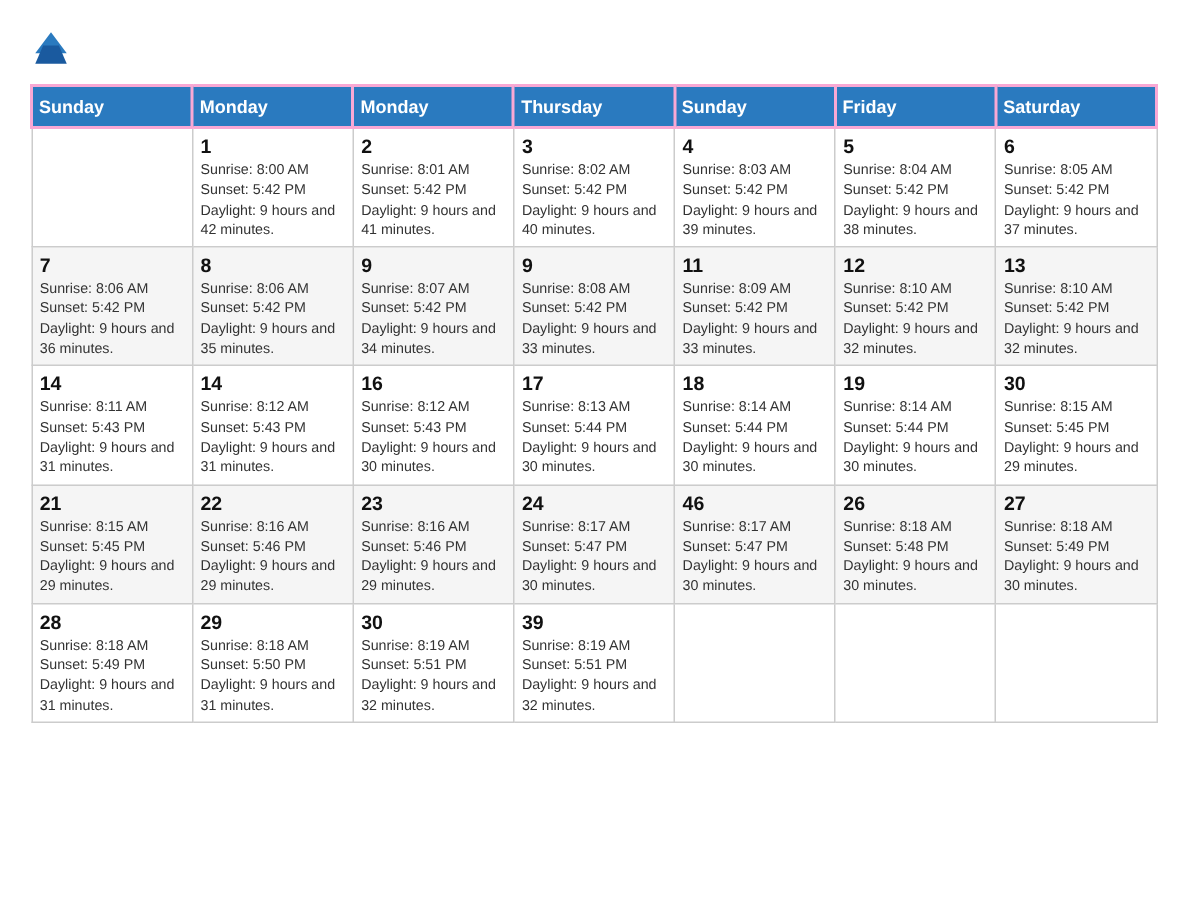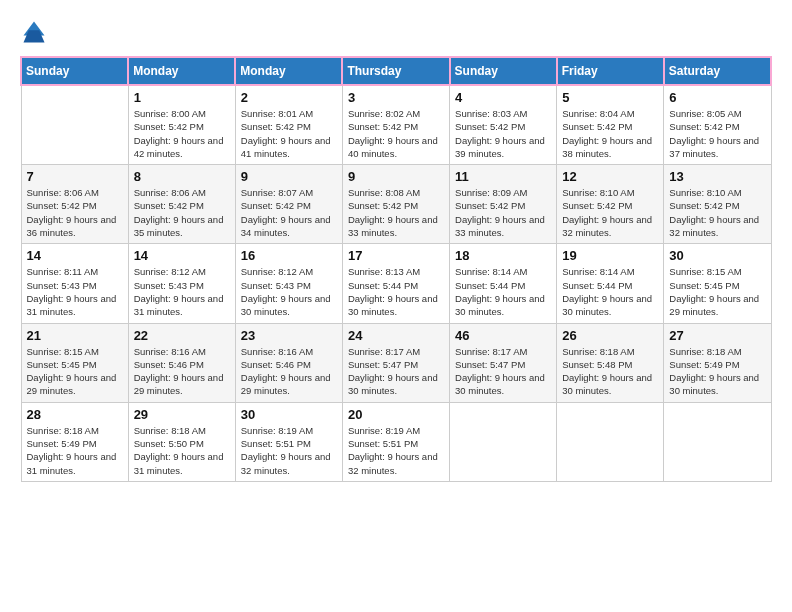--- a/index.html
+++ b/index.html
@@ -253,21 +253,21 @@
           </td>
           <td>
             <span class="day-number">29</span>
             <div class="day-info">Sunrise: 8:18 AM<br>Sunset: 5:50 PM<br>Daylight: 9 hours and 31 minutes.</div>
           </td>
           <td>
             <span class="day-number">30</span>
             <div class="day-info">Sunrise: 8:19 AM<br>Sunset: 5:51 PM<br>Daylight: 9 hours and 32 minutes.</div>
           </td>
           <td>
-            <span class="day-number">20</span>
+            <span class="day-number">39</span>
             <div class="day-info">Sunrise: 8:19 AM<br>Sunset: 5:51 PM<br>Daylight: 9 hours and 32 minutes.</div>
           </td>
           <td class="empty-cell"></td>
           <td class="empty-cell"></td>
           <td class="empty-cell"></td>
         </tr>
       </tbody>
   </table>
 </div>
 

